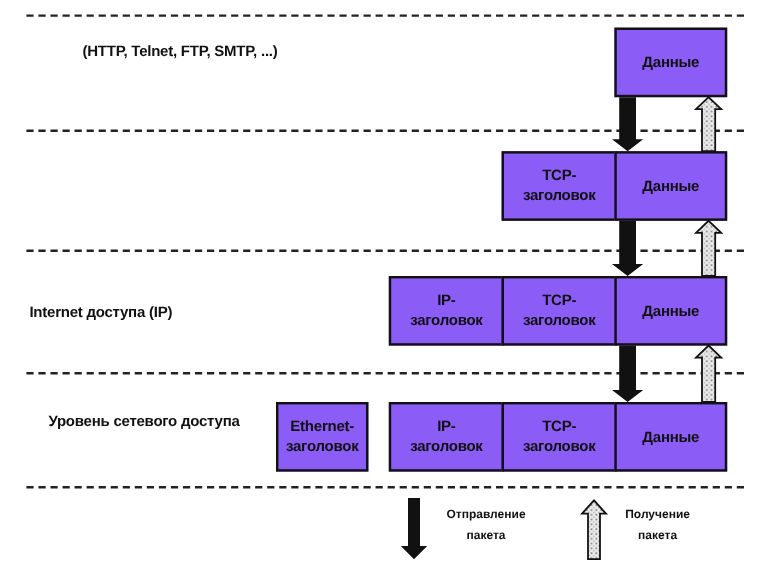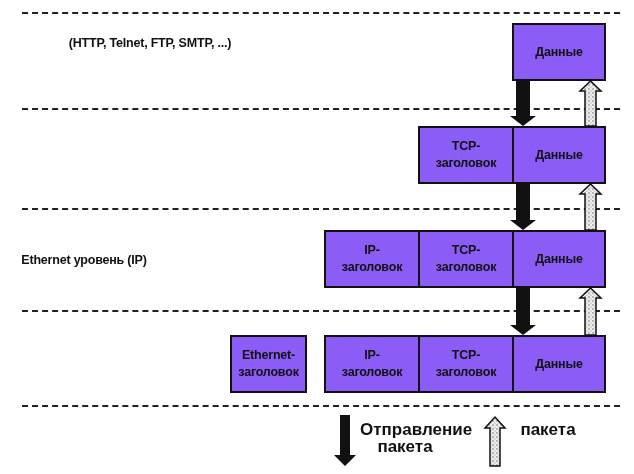--- a/index.html
+++ b/index.html
@@ -6,40 +6,41 @@
   body { width:634px; height:474px; position:relative; overflow:hidden;
          font-family:"Liberation Sans", sans-serif; color:#111; }
   .dash { position:absolute; left:22px; width:598px; height:0;
           border-top:2px dashed #222; }
   .layer-label { position:absolute; left:0; width:300px; text-align:center;
                  font-size:12.5px; font-weight:bold; line-height:17px; letter-spacing:-0.2px; }
   .box { position:absolute; border:2px solid #111; background:#8b5cf6; box-sizing:border-box;
          display:flex; align-items:center; justify-content:center; text-align:center;
          font-size:12.5px; font-weight:bold; line-height:17px; letter-spacing:-0.2px; }
   .box span { display:block; }
-  .legend-text { position:absolute; font-size:17px; font-weight:bold; line-height:17px; text-align:center; }
+  .legend-text { position:absolute; font-size:10px; font-weight:bold; line-height:17px; text-align:center; }
 </style>
 </head>
 <body>
 
 <div class="dash" style="top:12px"></div>
 <div class="dash" style="top:108px"></div>
 <div class="dash" style="top:208px"></div>
 <div class="dash" style="top:310px"></div>
 <div class="dash" style="top:405px"></div>
 
 <div class="layer-label" style="top:35px">
   <div>(HTTP, Telnet, FTP, SMTP, ...)</div>
 </div>
 <div class="layer-label" style="top:135px">
 </div>
 <div class="layer-label" style="top:252px; width:150px; left:0;">
-  <div style="padding-left:18px">Ethernet уровень (IP)</div>
+  <div style="padding-left:18px">Internet доступа (IP)</div>
 </div>
 <div class="layer-label" style="top:343px; width:240px; left:0;">
+  <div>Уровень сетевого доступа</div>
 </div>
 
 <div class="box" style="left:512px; top:23px; width:94px; height:58px">
   <span>Данные</span>
 </div>
 
 <div class="box" style="left:418px; top:126px; width:96px; height:58px">
   <div>
       <span>TCP-</span>
       <span>заголовок</span>
@@ -122,14 +123,15 @@
   <g>
     <polygon points="490,466 500,466 500,428 505,428 495,417 485,428 490,428" fill="url(#dots)" stroke="#111" stroke-width="1.5"></polygon>
   </g>
 </svg>
 
 <div class="legend-text" style="left:360px; top:421px; width:90px">
   <div>Отправление</div>
   <div>пакета</div>
 </div>
 <div class="legend-text" style="left:508px; top:421px; width:80px">
+  <div>Получение</div>
   <div>пакета</div>
 </div>
 
 </body></html>

